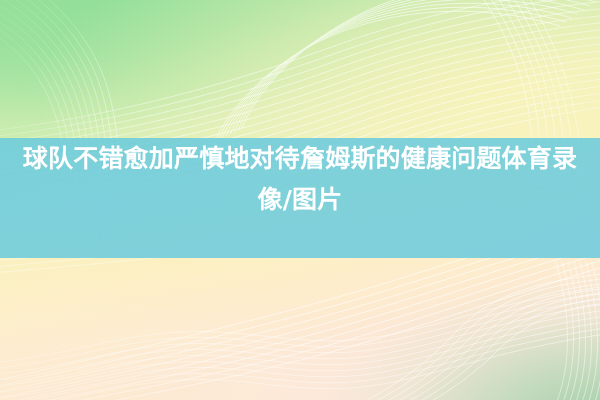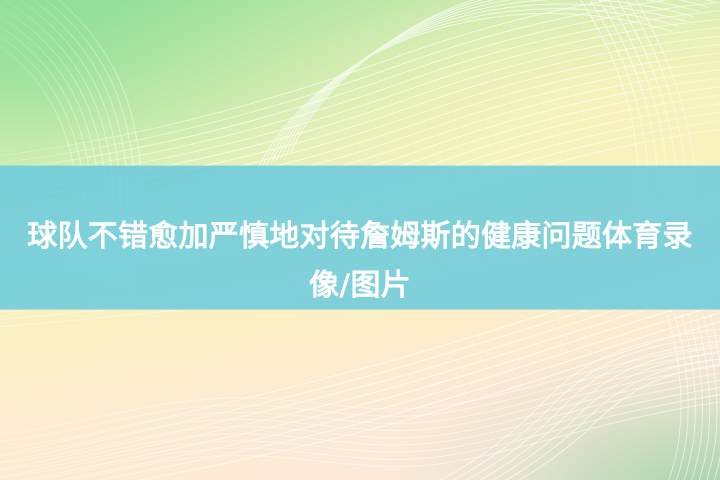--- a/index.html
+++ b/index.html
@@ -96,21 +96,21 @@
 
   
   .band {
     position: absolute;
     left: 0;
     top: 138px;
     width: 600px;
     height: 120px;
     background: rgba(106, 203, 221, 0.86);
     display: flex;
-    align-items: flex-end;
+    align-items: flex-start;
     justify-content: center;
   }
   .band-text {
     width: 600px;
     margin: 0;
     padding: 0 6px;
     box-sizing: border-box;
     text-align: center;
     color: #ffffff;
     font-size: 25px;

